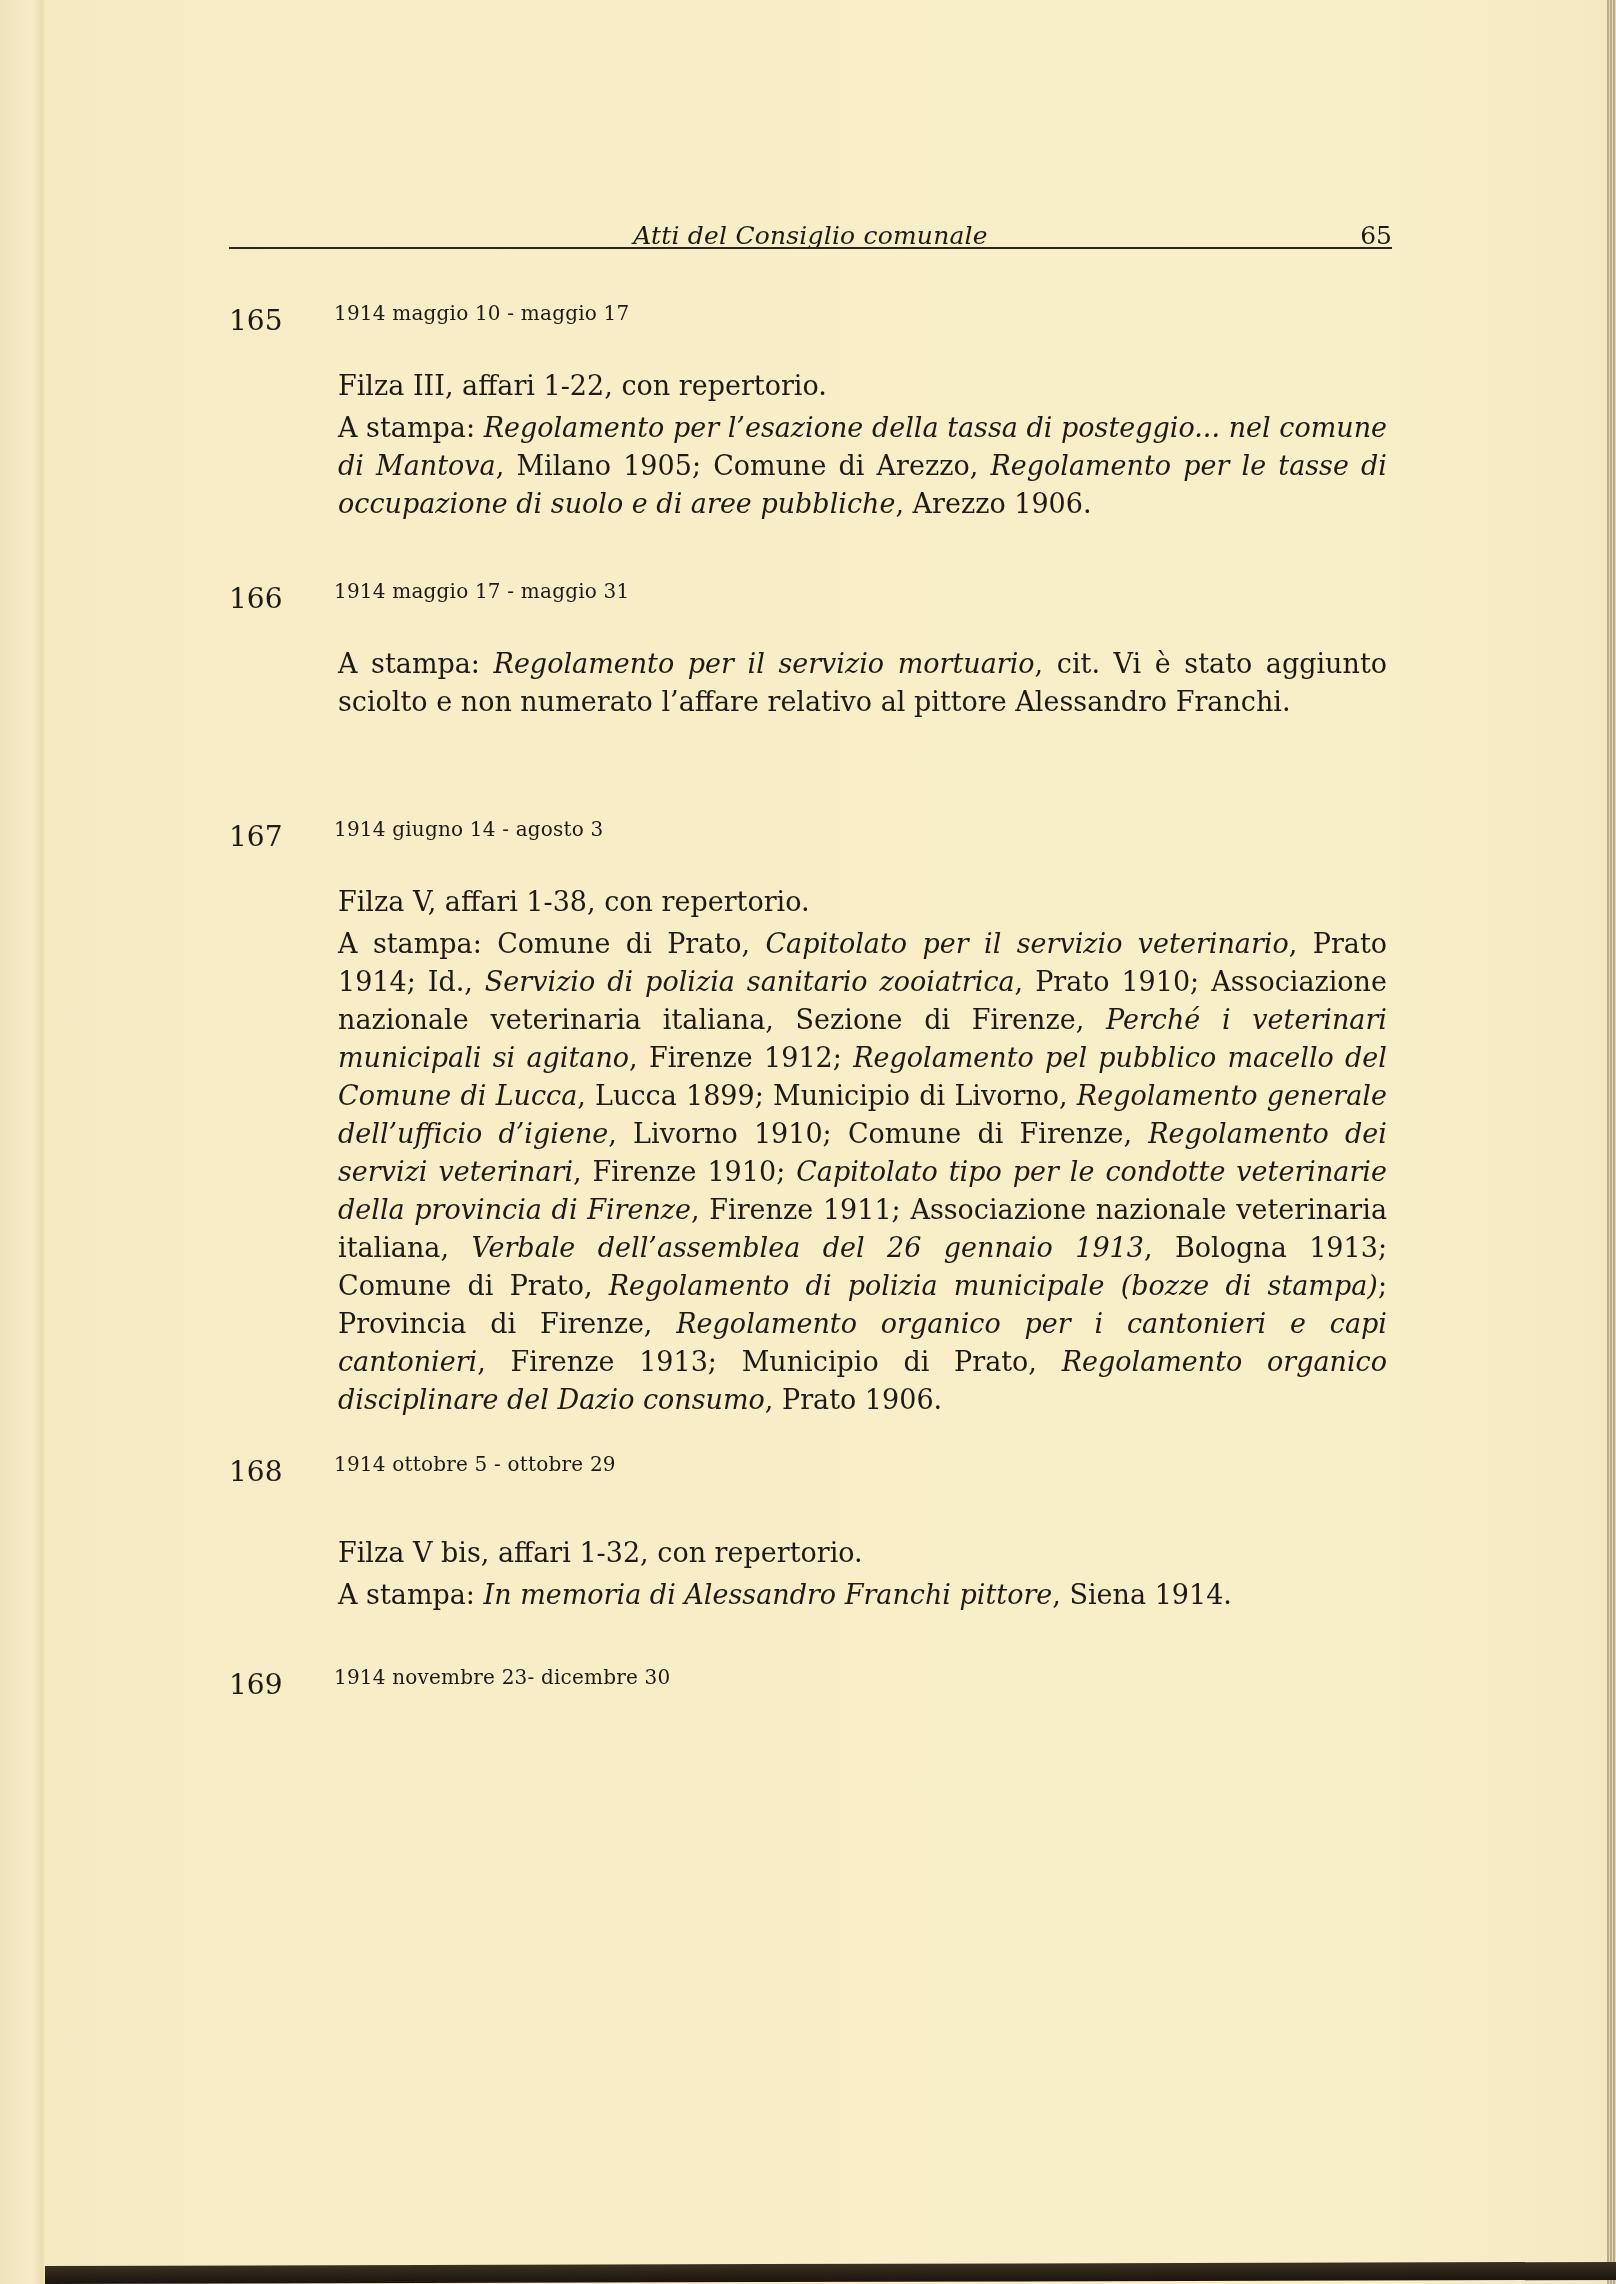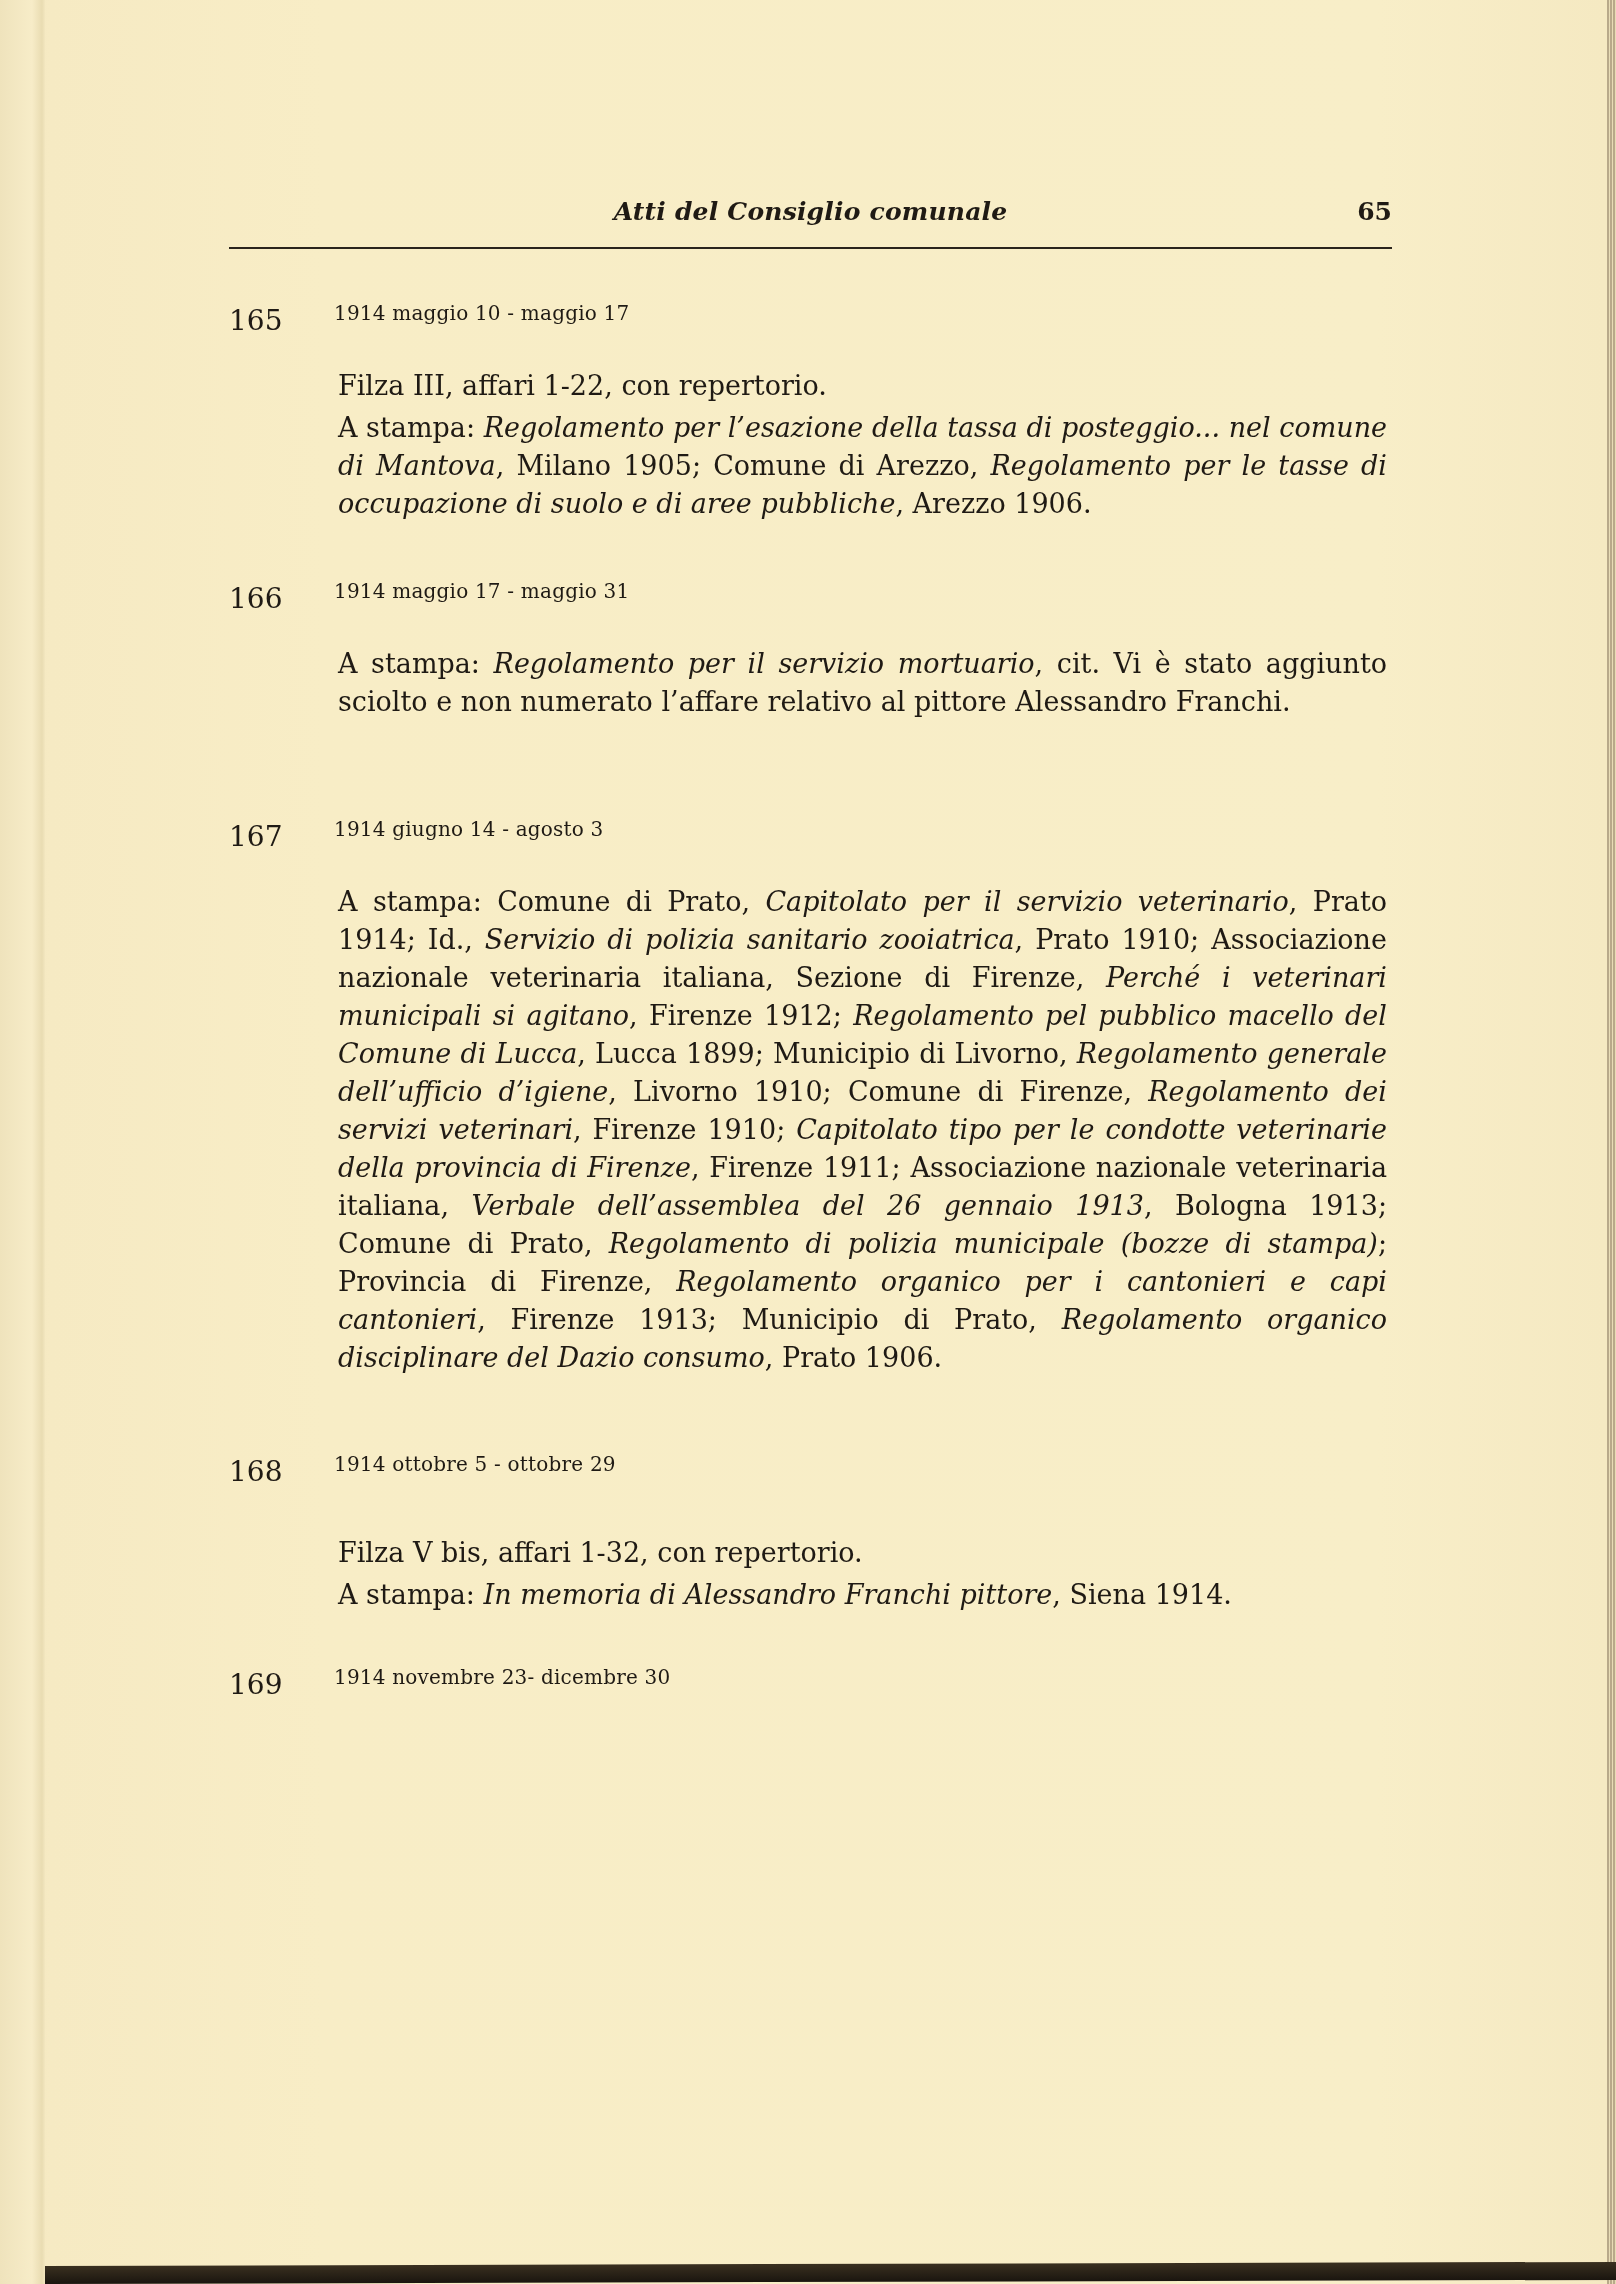--- a/index.html
+++ b/index.html
@@ -20,21 +20,21 @@
     .right-edge {
       position: absolute; right: 0; top: 0; width: 9.7px; height: 2284px;
       background: repeating-linear-gradient(90deg, #b8a98a 0 1.6px, #e8dcb6 1.6px 3.2px);
     }
     .bottom-shadow {
       position: absolute; left: 45px; bottom: 0; width: 1572px; height: 18px;
       background: linear-gradient(180deg, #3a3020 0, #1a150f 100%);
       transform: skewY(-0.15deg); transform-origin: left bottom;
     }
     .running-head {
-      position: absolute; left: 229px; top: 197px; width: 1163px; height: 40px; font-weight: bold;
+      position: absolute; left: 229px; top: 221px; width: 1163px; height: 40px;
     }
     .running-title {
       position: absolute; left: 0; right: 0; top: 0; text-align: center;
       font-style: italic; font-size: 25px; letter-spacing: 0.2px;
     }
     .page-number {
       position: absolute; right: 0; top: 0; font-size: 25px;
     }
     .head-rule {
       position: absolute; left: 229px; top: 247px; width: 1163px; height: 1.6px;
@@ -82,20 +82,21 @@
   <span class="entry-date">1914 maggio 17 - maggio 31</span>
   <div class="entry-body" style="top:59px;">
     <p><span>A stampa: </span><span class="it">Regolamento per il servizio mortuario</span><span>, cit. Vi è stato aggiunto sciolto e non numerato l’affare relativo al pittore Alessandro Franchi.</span></p>
   </div>
 </div>
 
 <div class="entry" style="top:820px;">
   <span class="entry-num">167</span>
   <span class="entry-date">1914 giugno 14 - agosto 3</span>
   <div class="entry-body" style="top:59px;">
+    <p>Filza V, affari 1-38, con repertorio.</p>
     <p><span>A stampa: Comune di Prato, </span><span class="it">Capitolato per il servizio veterinario</span><span>, Prato 1914; Id., </span><span class="it">Servizio di polizia sanitario zooiatrica</span><span>, Prato 1910; Associazione nazionale veterinaria italiana, Sezione di Firenze, </span><span class="it">Perché i veterinari municipali si agitano</span><span>, Firenze 1912; </span><span class="it">Regolamento pel pubblico macello del Comune di Lucca</span><span>, Lucca 1899; Municipio di Livorno, </span><span class="it">Regolamento generale dell’ufficio d’igiene</span><span>, Livorno 1910; Comune di Firenze, </span><span class="it">Regolamento dei servizi veterinari</span><span>, Firenze 1910; </span><span class="it">Capitolato tipo per le condotte veterinarie della provincia di Firenze</span><span>, Firenze 1911; Associazione nazionale veterinaria italiana, </span><span class="it">Verbale dell’assemblea del 26 gennaio 1913</span><span>, Bologna 1913; Comune di Prato, </span><span class="it">Regolamento di polizia municipale (bozze di stampa)</span><span>; Provincia di Firenze, </span><span class="it">Regolamento organico per i cantonieri e capi cantonieri</span><span>, Firenze 1913; Municipio di Prato, </span><span class="it">Regolamento organico disciplinare del Dazio consumo</span><span>, Prato 1906.</span></p>
   </div>
 </div>
 
 <div class="entry" style="top:1455px;">
   <span class="entry-num">168</span>
   <span class="entry-date">1914 ottobre 5 - ottobre 29</span>
   <div class="entry-body" style="top:75px;">
     <p>Filza V bis, affari 1-32, con repertorio.</p>
     <p><span>A stampa: </span><span class="it">In memoria di Alessandro Franchi pittore</span><span>, Siena 1914.</span></p>

